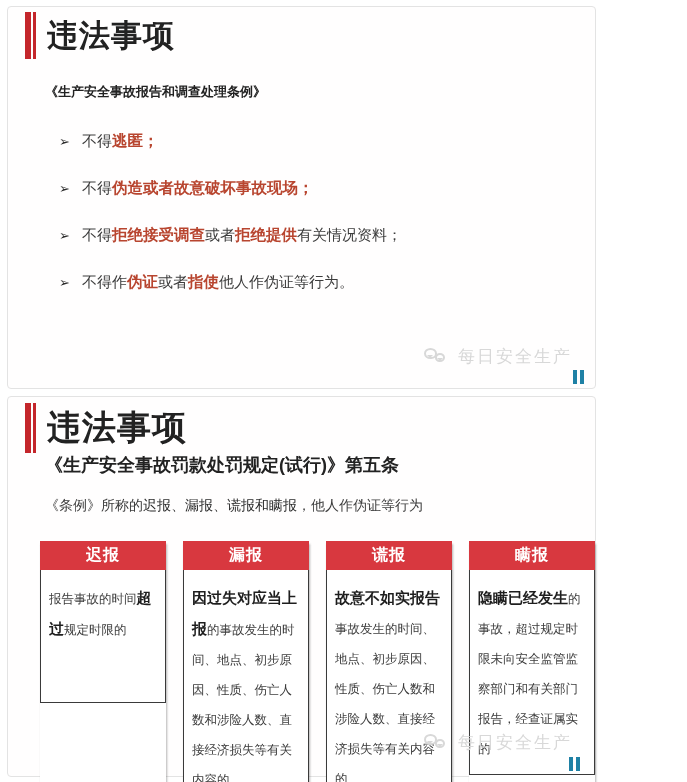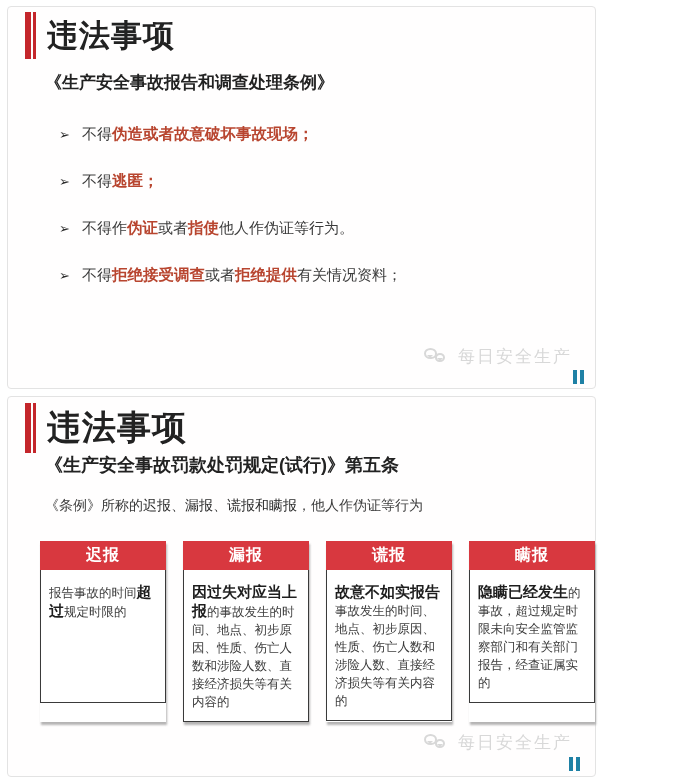--- a/index.html
+++ b/index.html
@@ -29,40 +29,40 @@
   .accent{display:flex;}
   .accent .bar-thick{width:6px;background:var(--accent-red);}
   .accent .bar-gap{width:2px;}
   .accent .bar-thin{width:3px;background:var(--accent-red);}
   .page-title{font-weight:bold;color:var(--ink);margin-left:11px;
     line-height:1.15;letter-spacing:1px;align-self:center;}
   #panel1 .page-title{font-size:31px;}
   #panel2 .page-title{font-size:34px;}
 
   .subtitle{font-weight:bold;color:var(--ink);margin-left:37px;}
-  #panel1 .subtitle{margin-top:12px;font-size:17px;}
+  #panel1 .subtitle{margin-top:24px;font-size:13px;}
   #panel2 .subtitle{font-size:18px;}
 
   .bullet-list{list-style:none;margin:30px 0 0 51px;}
   .bullet-list li{margin-bottom:26px;font-size:15px;color:var(--body-ink);}
   .bullet-arrow{font-size:13px;color:#2a2a2a;margin-right:12px;}
   .bullet-text .seg-hl{color:var(--bullet-red);font-weight:bold;font-size:15.5px;}
 
   .intro{margin:20px 0 0 37px;font-size:14px;color:var(--body-ink);}
   .intro .seg-hl{font-weight:normal;color:#2a2a2a;}
 
   .cards{display:flex;gap:17px;margin:26px 0 0 32px;}
   .card{width:140px;background:#ffffff;
     box-shadow:1px 3px 2px rgba(90,90,90,0.45);}
   .card-header{height:29px;background:var(--card-header-red);color:#ffffff;
     font-weight:bold;font-size:16px;display:flex;align-items:center;
     justify-content:center;letter-spacing:1px;}
   .card-body{border:1px solid var(--card-border);border-top:none;
     min-height:133px;padding:13px 7px 10px 8px;font-size:12.5px;
-    line-height:18px;color:var(--body-ink);}
+    line-height:30px;color:var(--body-ink);}
   .card-body .seg-hl{font-weight:bold;font-size:15px;color:#1e1e1e;}
 
   .watermark{position:absolute;display:flex;align-items:flex-end;
     color:var(--watermark);font-size:17px;letter-spacing:2px;}
   #panel1 .watermark{right:23px;bottom:20px;}
   #panel2 .watermark{right:23px;bottom:22px;}
   .wx-icon{position:relative;width:27px;height:21px;margin-right:7px;}
   .wx-icon .b1{position:absolute;left:0;top:1px;width:13px;height:11px;
     border:2px solid var(--watermark);border-radius:50% 50% 45% 50%;}
   .wx-icon .b1:after{content:"";position:absolute;left:1px;bottom:-4px;
@@ -84,24 +84,24 @@
   <div class="title-row">
     <span class="accent">
       <i class="bar-thick"></i>
         <i class="bar-gap"></i>
         <i class="bar-thin"></i>
     </span>
     <h1 class="page-title">违法事项</h1>
   </div>
   <div class="subtitle">《生产安全事故报告和调查处理条例》</div>
   <ul class="bullet-list">
+    <li><span class="bullet-arrow">➢</span><span class="bullet-text"><span>不得</span><span class="seg-hl">逃匿；</span></span></li>
     <li><span class="bullet-arrow">➢</span><span class="bullet-text"><span>不得</span><span class="seg-hl">伪造或者故意破坏事故现场；</span></span></li>
-    <li><span class="bullet-arrow">➢</span><span class="bullet-text"><span>不得</span><span class="seg-hl">逃匿；</span></span></li>
+    <li><span class="bullet-arrow">➢</span><span class="bullet-text"><span>不得</span><span class="seg-hl">拒绝接受调查</span><span>或者</span><span class="seg-hl">拒绝提供</span><span>有关情况资料；</span></span></li>
     <li><span class="bullet-arrow">➢</span><span class="bullet-text"><span>不得作</span><span class="seg-hl">伪证</span><span>或者</span><span class="seg-hl">指使</span><span>他人作伪证等行为。</span></span></li>
-    <li><span class="bullet-arrow">➢</span><span class="bullet-text"><span>不得</span><span class="seg-hl">拒绝接受调查</span><span>或者</span><span class="seg-hl">拒绝提供</span><span>有关情况资料；</span></span></li>
   </ul>
   <div class="watermark">
     <span class="wx-icon">
         <span class="b1"></span>
         <span class="b2"></span>
       </span>
     <span>每日安全生产</span>
   </div>
   <span class="pause-bars">
       <i></i>

